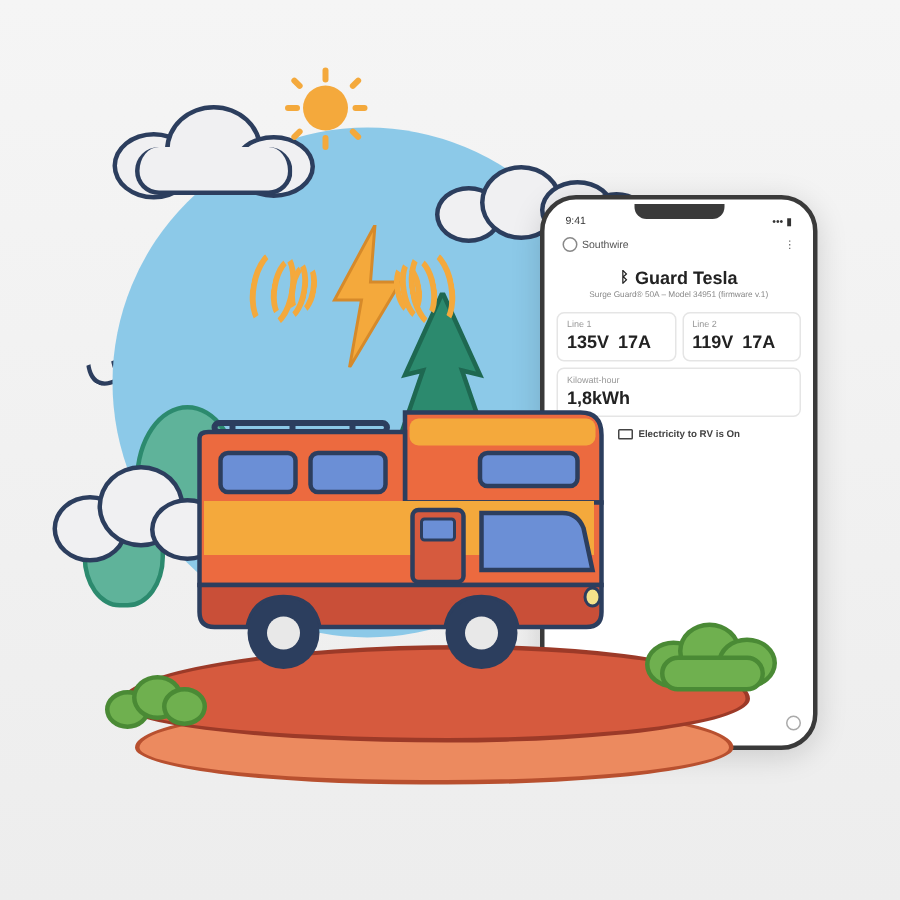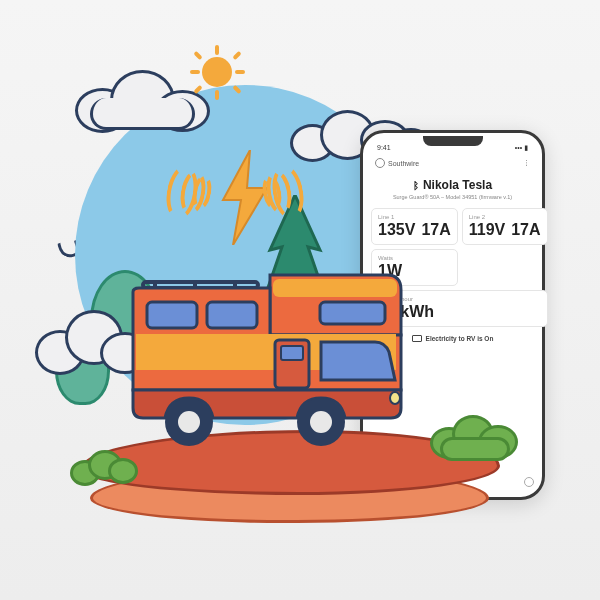--- a/index.html
+++ b/index.html
@@ -224,21 +224,21 @@
   padding: 5px 6px;
 }
 .reading-card.wide {
   grid-column: 1 / -1;
 }
 .reading-label {
   font-size: 6px;
   color: #999;
 }
 .reading-value {
-  font-size: 16px;
+  font-size: 12px;
   font-weight: 700;
   color: #222;
   margin-top: 1px;
 }
 .reading-dual {
   display: flex;
   gap: 6px;
 }
 .status-line {
   display: flex;
@@ -400,44 +400,40 @@
       <div class="phone-brand">
         <span class="phone-brand-icon"></span>
         <span>Southwire</span>
       </div>
       <span>⋮</span>
     </div>
 
     <div class="device-title">
       <div class="device-name">
         <span class="bt-icon">ᛒ</span>
-        <span>Nikola Tesla</span>
+        <span>Guard Tesla</span>
       </div>
       <div class="device-sub">Surge Guard® 50A – Model 34951 (firmware v.1)</div>
     </div>
 
     <div class="readings">
       <div class="reading-card">
         <div class="reading-label">Line 1</div>
         <div class="reading-value reading-dual">
           <span>135V</span>
           <span>17A</span>
         </div>
       </div>
       <div class="reading-card">
         <div class="reading-label">Line 2</div>
         <div class="reading-value reading-dual">
           <span>119V</span>
           <span>17A</span>
         </div>
       </div>
-      <div class="reading-card">
-        <div class="reading-label">Watts</div>
-        <div class="reading-value">1W</div>
-      </div>
       <div class="reading-card wide">
         <div class="reading-label">Kilowatt-hour</div>
         <div class="reading-value">1,8kWh</div>
       </div>
     </div>
 
     <div class="status-line">
       <span class="status-icon"></span>
       <span>Electricity to RV is On</span>
     </div>

